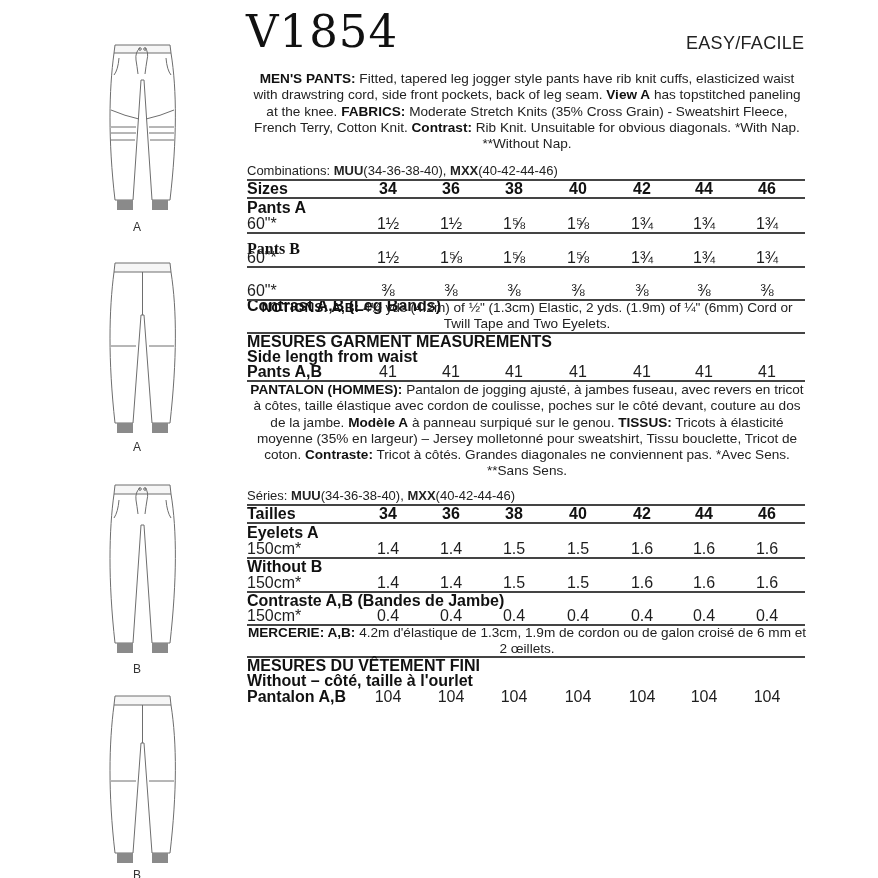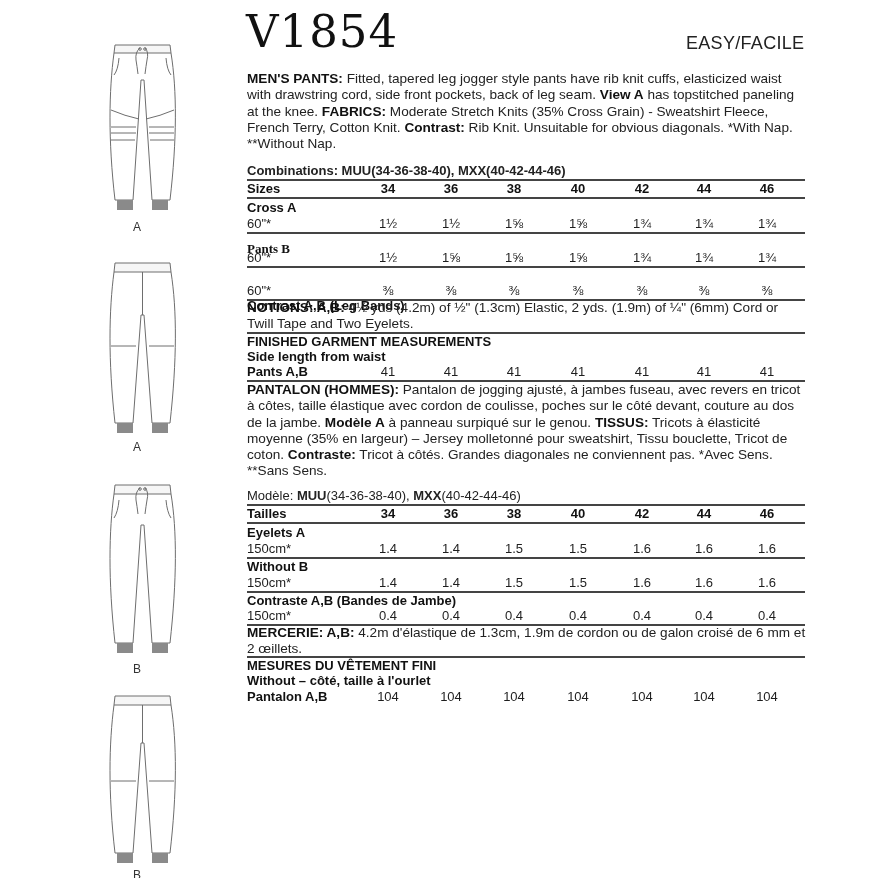--- a/index.html
+++ b/index.html
@@ -1,61 +1,61 @@
 <!DOCTYPE html>
 <html><head>
 <meta charset="utf-8">
 <style>
   html, body { margin:0; padding:0; background:#ffffff; }
   body { width:878px; height:878px; position:relative; overflow:hidden; color:#1e1e1e;
          font-family:"Liberation Sans", sans-serif; }
-  .abs { position:absolute; }
+  .abs { position:absolute;text-align:center; }
   .title { left:246px; top:6px; font-family:"DejaVu Serif", "Liberation Serif", serif; font-size:45px; letter-spacing:1px; color:#111; line-height:52px; }
   .difficulty { left:686px; top:33px; font-size:18px; color:#222; letter-spacing:0.3px; }
   .para { left:247px; width:560px; font-size:13.6px; line-height:16.3px; color:#222; }
   .para b { color:#111; }
   .series { left:247px; font-size:13px; color:#222; }
   .rule { position:absolute; left:247px; width:558px; height:1.5px; background:#444; }
-  .row { position:absolute; left:247px; width:558px; height:17px; font-size:13px; line-height:17px; }
+  .row { position:absolute; left:247px; width:558px; height:17px; font-size:16px; line-height:17px; }
   .row .lbl { position:absolute; left:0; white-space:nowrap; }
   .row .c { position:absolute; width:40px; text-align:center; }
   .bold { font-weight:bold; color:#111; }
   .c0{left:121px}.c1{left:184px}.c2{left:247px}.c3{left:311px}.c4{left:375px}.c5{left:437px}.c6{left:500px}
   .drawing { position:absolute; left:95px; width:95px; }
   .view-label { position:absolute; font-size:12px; color:#333; width:20px; text-align:center; }
 </style>
 </head>
 <body>
 
 <div class="abs title">V1854</div>
 <div class="abs difficulty">EASY/FACILE</div>
 
 <div class="abs para" style="top:71px;">
   <b>MEN'S PANTS:</b><span> Fitted, tapered leg jogger style pants have rib knit cuffs, elasticized waist with drawstring cord, side front pockets, back of leg seam. </span><b>View A</b><span> has topstitched paneling at the knee. </span><b>FABRICS:</b><span> Moderate Stretch Knits (35% Cross Grain) - Sweatshirt Fleece, French Terry, Cotton Knit. </span><b>Contrast:</b><span> Rib Knit. Unsuitable for obvious diagonals. *With Nap. **Without Nap.</span>
 </div>
 
-<div class="abs series" style="top:163px;font-weight:bold;">
+<div class="abs series" style="top:163px;">
   <span>Combinations: </span><b>MUU</b><span>(34-36-38-40), </span><b>MXX</b><span>(40-42-44-46)</span>
 </div>
 
 <div class="rule" style="top:179px;"></div>
 <div class="row bold" style="top:180px;">
   <span class="lbl">Sizes</span>
   <span class="c c0">34</span>
   <span class="c c1">36</span>
   <span class="c c2">38</span>
   <span class="c c3">40</span>
   <span class="c c4">42</span>
   <span class="c c5">44</span>
   <span class="c c6">46</span>
 </div>
 <div class="rule" style="top:197px;"></div>
 
 <div class="row bold" style="top:199px;">
-    <span class="lbl">Cross A</span>
+    <span class="lbl">Pants A</span>
   </div>
 <div class="row" style="top:215px;">
   <span class="lbl">60"*</span>
   <span class="c c0">1½</span>
   <span class="c c1">1½</span>
   <span class="c c2">1⅝</span>
   <span class="c c3">1⅝</span>
   <span class="c c4">1¾</span>
   <span class="c c5">1¾</span>
   <span class="c c6">1¾</span>
@@ -91,21 +91,21 @@
   <span class="c c6">⅜</span>
 </div>
 <div class="rule" style="top:299px;"></div>
 
 <div class="abs para" style="top:300px;">
   <b>NOTIONS: A,B:</b><span> 4½ yds (4.2m) of ½" (1.3cm) Elastic, 2 yds. (1.9m) of ¼" (6mm) Cord or Twill Tape and Two Eyelets.</span>
 </div>
 <div class="rule" style="top:332px;"></div>
 
 <div class="row bold" style="top:333px;">
-    <span class="lbl">FINISHED GARMENT MEASUREMENTS</span>
+    <span class="lbl">MESURES GARMENT MEASUREMENTS</span>
   </div>
 <div class="row bold" style="top:348px;text-decoration:underline;">
     <span class="lbl">Side length from waist</span>
   </div>
 <div class="row" style="top:363px;">
   <span class="lbl bold">Pants A,B</span>
   <span class="c c0">41</span>
   <span class="c c1">41</span>
   <span class="c c2">41</span>
   <span class="c c3">41</span>
@@ -113,21 +113,21 @@
   <span class="c c5">41</span>
   <span class="c c6">41</span>
 </div>
 <div class="rule" style="top:380px;"></div>
 
 <div class="abs para" style="top:382px;">
   <b>PANTALON (HOMMES):</b><span> Pantalon de jogging ajusté, à jambes fuseau, avec revers en tricot à côtes, taille élastique avec cordon de coulisse, poches sur le côté devant, couture au dos de la jambe. </span><b>Modèle A</b><span> à panneau surpiqué sur le genou. </span><b>TISSUS:</b><span> Tricots à élasticité moyenne (35% en largeur) – Jersey molletonné pour sweatshirt, Tissu bouclette, Tricot de coton. </span><b>Contraste:</b><span> Tricot à côtés. Grandes diagonales ne conviennent pas. *Avec Sens. **Sans Sens.</span>
 </div>
 
 <div class="abs series" style="top:488px;">
-  <span>Modèle: </span><b>MUU</b><span>(34-36-38-40), </span><b>MXX</b><span>(40-42-44-46)</span>
+  <span>Séries: </span><b>MUU</b><span>(34-36-38-40), </span><b>MXX</b><span>(40-42-44-46)</span>
 </div>
 
 <div class="rule" style="top:504px;"></div>
 <div class="row bold" style="top:505px;">
   <span class="lbl">Tailles</span>
   <span class="c c0">34</span>
   <span class="c c1">36</span>
   <span class="c c2">38</span>
   <span class="c c3">40</span>
   <span class="c c4">42</span>

